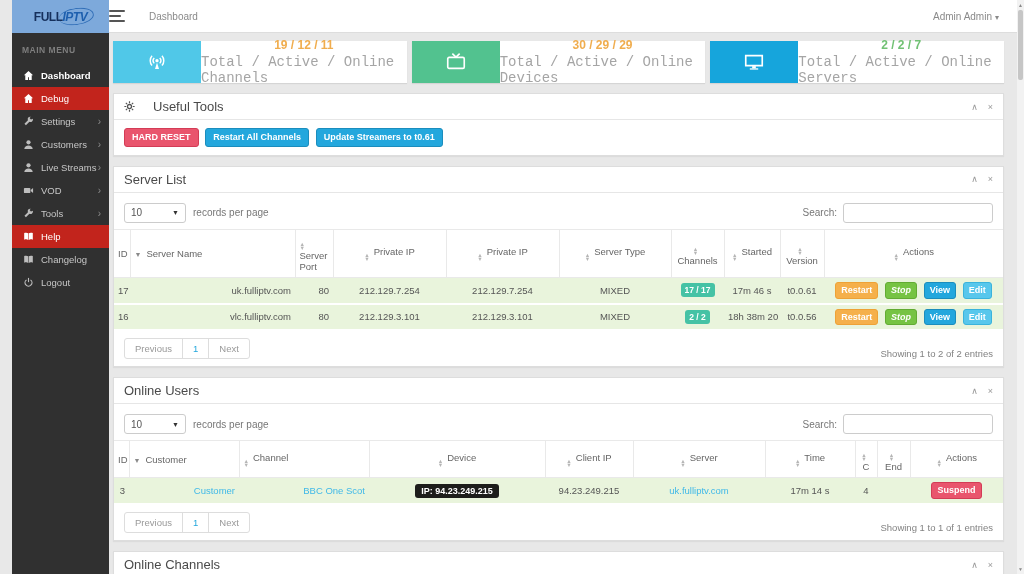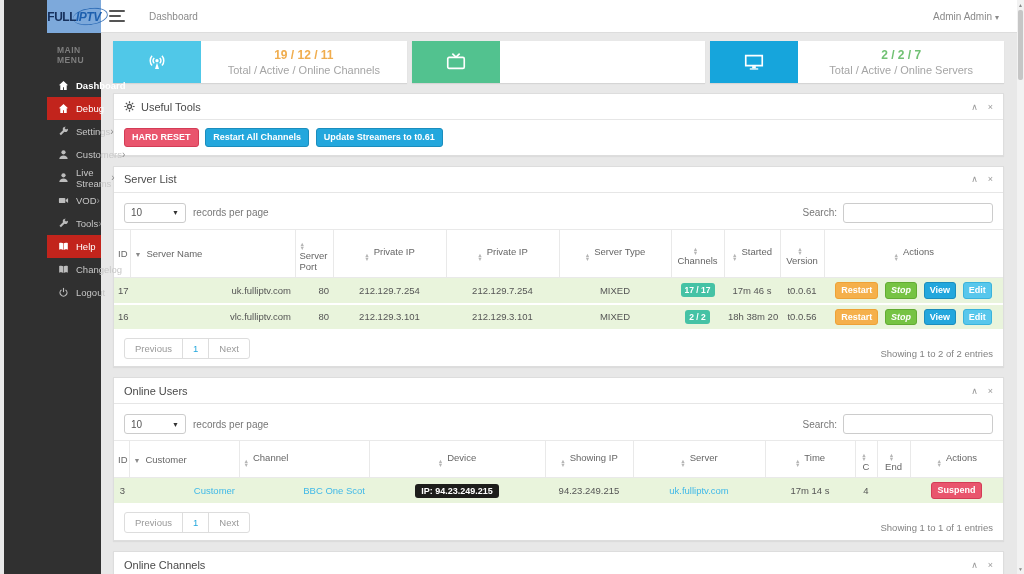--- a/index.html
+++ b/index.html
@@ -1,20 +1,20 @@
 <!DOCTYPE html>
 <html><head>
 <meta charset="utf-8">
 <style>
   * { margin:0; padding:0; box-sizing:border-box; }
   html,body { width:1024px; height:574px; overflow:hidden; }
   body { font-family:"Liberation Sans", sans-serif; background:#e8e8e8; position:relative; font-size:10px; color:#555; }
 
   
-  .sidebar { position:absolute; left:4px; top:0; width:97px; height:574px; background:#303030; z-index:5;padding-left:43px; }
+  .sidebar { position:absolute; left:12px; top:0; width:97px; height:574px; background:#303030; z-index:5; }
   .logo { height:33px; background:#7da9db; display:flex; align-items:center; justify-content:center; cursor:pointer; }
   .logo b { font-size:12px; color:#16305c; letter-spacing:-.5px; }
   .logo i { font-size:12px; font-weight:bold; font-style:italic; color:#1d5fae; position:relative; letter-spacing:-.5px; }
   .logo i::after { content:""; position:absolute; left:-3px; top:-2px; width:34px; height:15px; border:1px solid rgba(29,95,174,.8); border-left:none; border-radius:50%; transform:rotate(-8deg); }
   .menu-label { color:#7e7e7e; font-size:8.5px; font-weight:bold; letter-spacing:.5px; padding:12px 10px 9px 10px; }
   .nav-item { height:23px; display:flex; align-items:center; padding:0 8px 0 10px; color:#c7c7c7; cursor:pointer; }
   .nav-item .nicon { width:12px; height:12px; margin-right:7px; display:inline-flex; align-items:center; justify-content:center; color:#bdbdbd; flex:0 0 12px; }
   .nav-item .nlabel { font-size:9.5px; flex:1; }
   .nav-item .chev { color:#8b8b8b; font-size:10px; }
   .nav-item.active { color:#fff; font-weight:bold; }
@@ -35,25 +35,25 @@
   
   .content { position:absolute; left:97px; top:34px; width:920px; height:540px; padding:7px 13px 0 16px; overflow:hidden; }
 
   .stats { display:flex; gap:5px; }
   .stat-card { flex:1; height:42px; background:#fff; display:flex; box-shadow:0 1px 1px rgba(0,0,0,.08); cursor:pointer; }
   .stat-icon { width:88px; display:flex; align-items:center; justify-content:center; color:#fff; }
   .stat-icon.c1 { background:#50c8e8; } .stat-icon.c2 { background:#52c28f; } .stat-icon.c3 { background:#16a5dc; }
   .stat-info { flex:1; display:flex; flex-direction:column; align-items:center; justify-content:center; gap:2px; }
   .stat-value { font-size:12px; font-weight:bold; }
   .stat-value.orange { color:#f0ad4e; } .stat-value.green { color:#71c174; }
-  .stat-label { font-size:11px; color:#a5a5a5; }
+  .stat-label { font-size:14px; color:#a5a5a5;font-family:Liberation Mono, monospace; }
 
   .panel { background:#fff; border:1px solid #ddd; margin-top:10px; box-shadow:0 1px 1px rgba(0,0,0,.05); }
   .panel-header { height:26px; display:flex; align-items:center; padding:0 10px; border-bottom:1px solid #e6e6e6; background:#fff; }
-  .panel-title { font-size:11px; color:#4a4a4a; display:flex; align-items:center; gap:6px; }
+  .panel-title { font-size:13px; color:#4a4a4a; display:flex; align-items:center; gap:18px; }
   .panel-tools { margin-left:auto; display:flex; gap:10px; color:#9a9a9a; font-size:9px; }
   .panel-tools span { cursor:pointer; }
   .panel-body { padding:6px 0 0 0; }
   .panel-body.pad { padding:8px 10px; }
 
   .btn { display:inline-block; color:#fff; font-size:9px; font-weight:bold; padding:3px 7px; border-radius:3px; cursor:pointer; border:1px solid transparent; line-height:1.2; }
   .btn+.btn { margin-left:4px; }
   .btn.red    { background:#e9556d; border-color:#d33c56;text-align:right; }
   .btn.blue   { background:#23a7dd; border-color:#1b8dbd; }
   .btn.orange { background:#f5b04b; border-color:#eea236; }
@@ -220,20 +220,24 @@
         <div class="stat-value orange">19 / 12 / 11</div>
         <div class="stat-label">Total / Active / Online Channels</div>
       </div>
     </div>
     <div class="stat-card">
       <div class="stat-icon c2">
         <svg width="22" height="22" viewBox="0 0 24 24" fill="none" stroke="currentColor" stroke-width="1.8">
           <rect x="3" y="7" width="18" height="12" rx="1.5"></rect>
             <path d="M8 2.8l4 3.8 4-3.8"></path>
         </svg>
+      </div>
+      <div class="stat-info">
+        <div class="stat-value orange">30 / 29 / 29</div>
+        <div class="stat-label">Total / Active / Online Devices</div>
       </div>
     </div>
     <div class="stat-card">
       <div class="stat-icon c3">
         <svg width="22" height="22" viewBox="0 0 24 24" fill="currentColor">
           <path d="M3 5h18v11H3z" fill="none" stroke="currentColor" stroke-width="1.8"></path>
             <rect x="10" y="16.5" width="4" height="2.4"></rect>
             <rect x="7.4" y="18.9" width="9.2" height="1.4"></rect>
         </svg>
       </div>
@@ -398,21 +402,21 @@
             <col style="width:22px">
             <col style="width:33px">
             <col>
           </colgroup>
         <thead>
           <tr>
             <th class="l"><span>ID</span></th>
             <th class="l"><span class="sorted-desc">▼</span><span>Customer</span></th>
             <th class="l"><span class="sort-icon"></span><span>Channel</span></th>
             <th><span class="sort-icon"></span><span>Device</span></th>
-            <th><span class="sort-icon"></span><span>Showing IP</span></th>
+            <th><span class="sort-icon"></span><span>Client IP</span></th>
             <th><span class="sort-icon"></span><span>Server</span></th>
             <th><span class="sort-icon"></span><span>Time</span></th>
             <th><span class="sort-icon"></span><span>C</span></th>
             <th><span class="sort-icon"></span><span>End</span></th>
             <th><span class="sort-icon"></span><span>Actions</span></th>
           </tr>
         </thead>
         <tbody>
           <tr>
             <td class="l">3</td>

